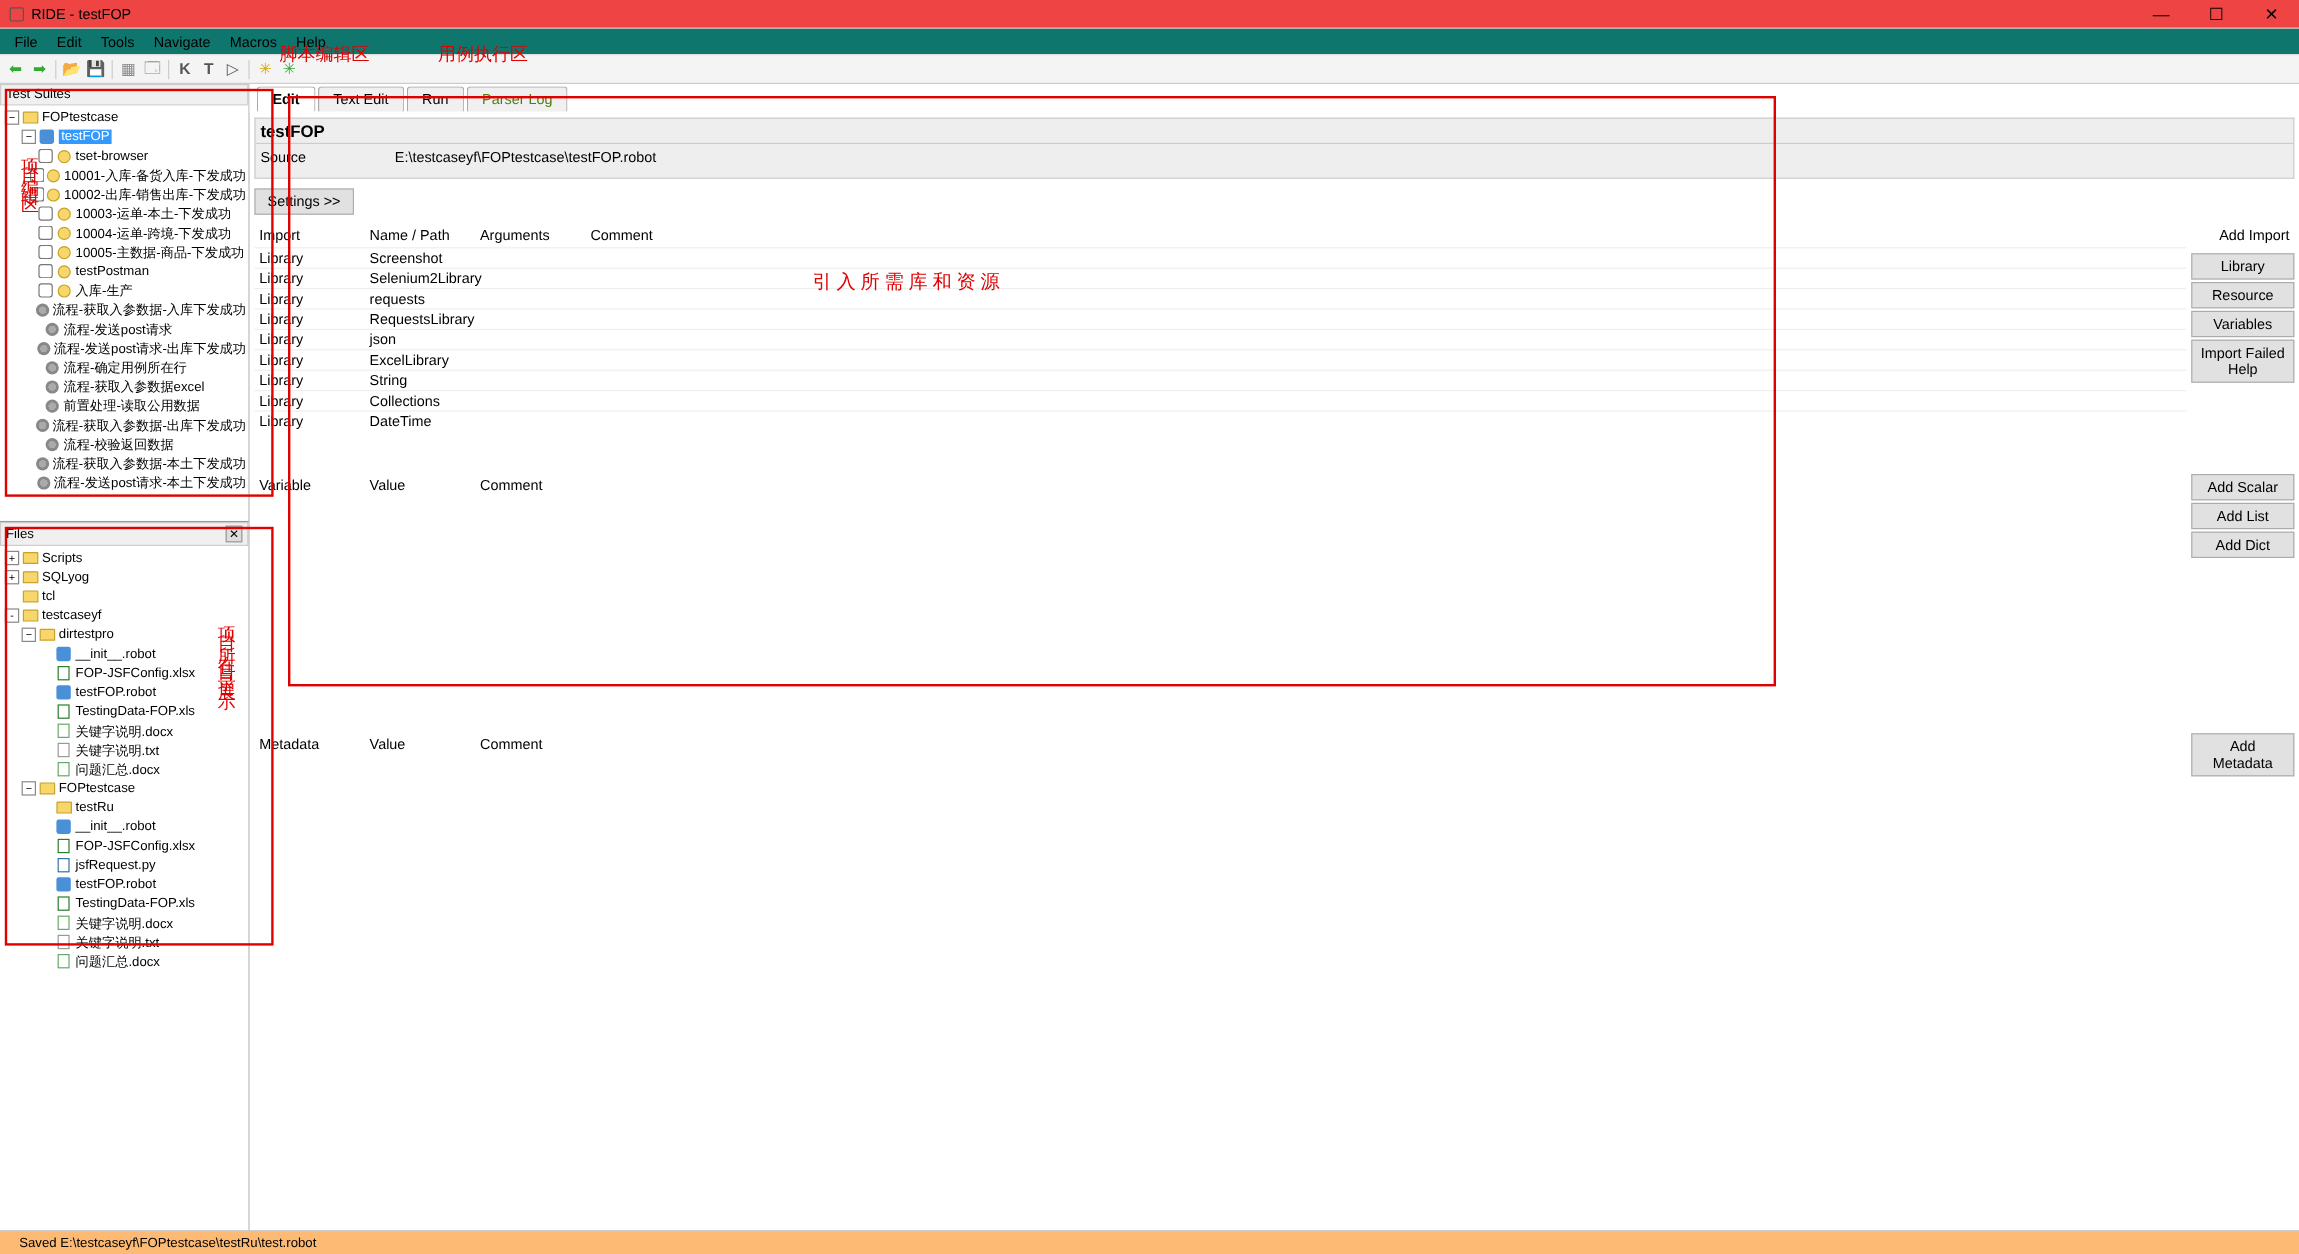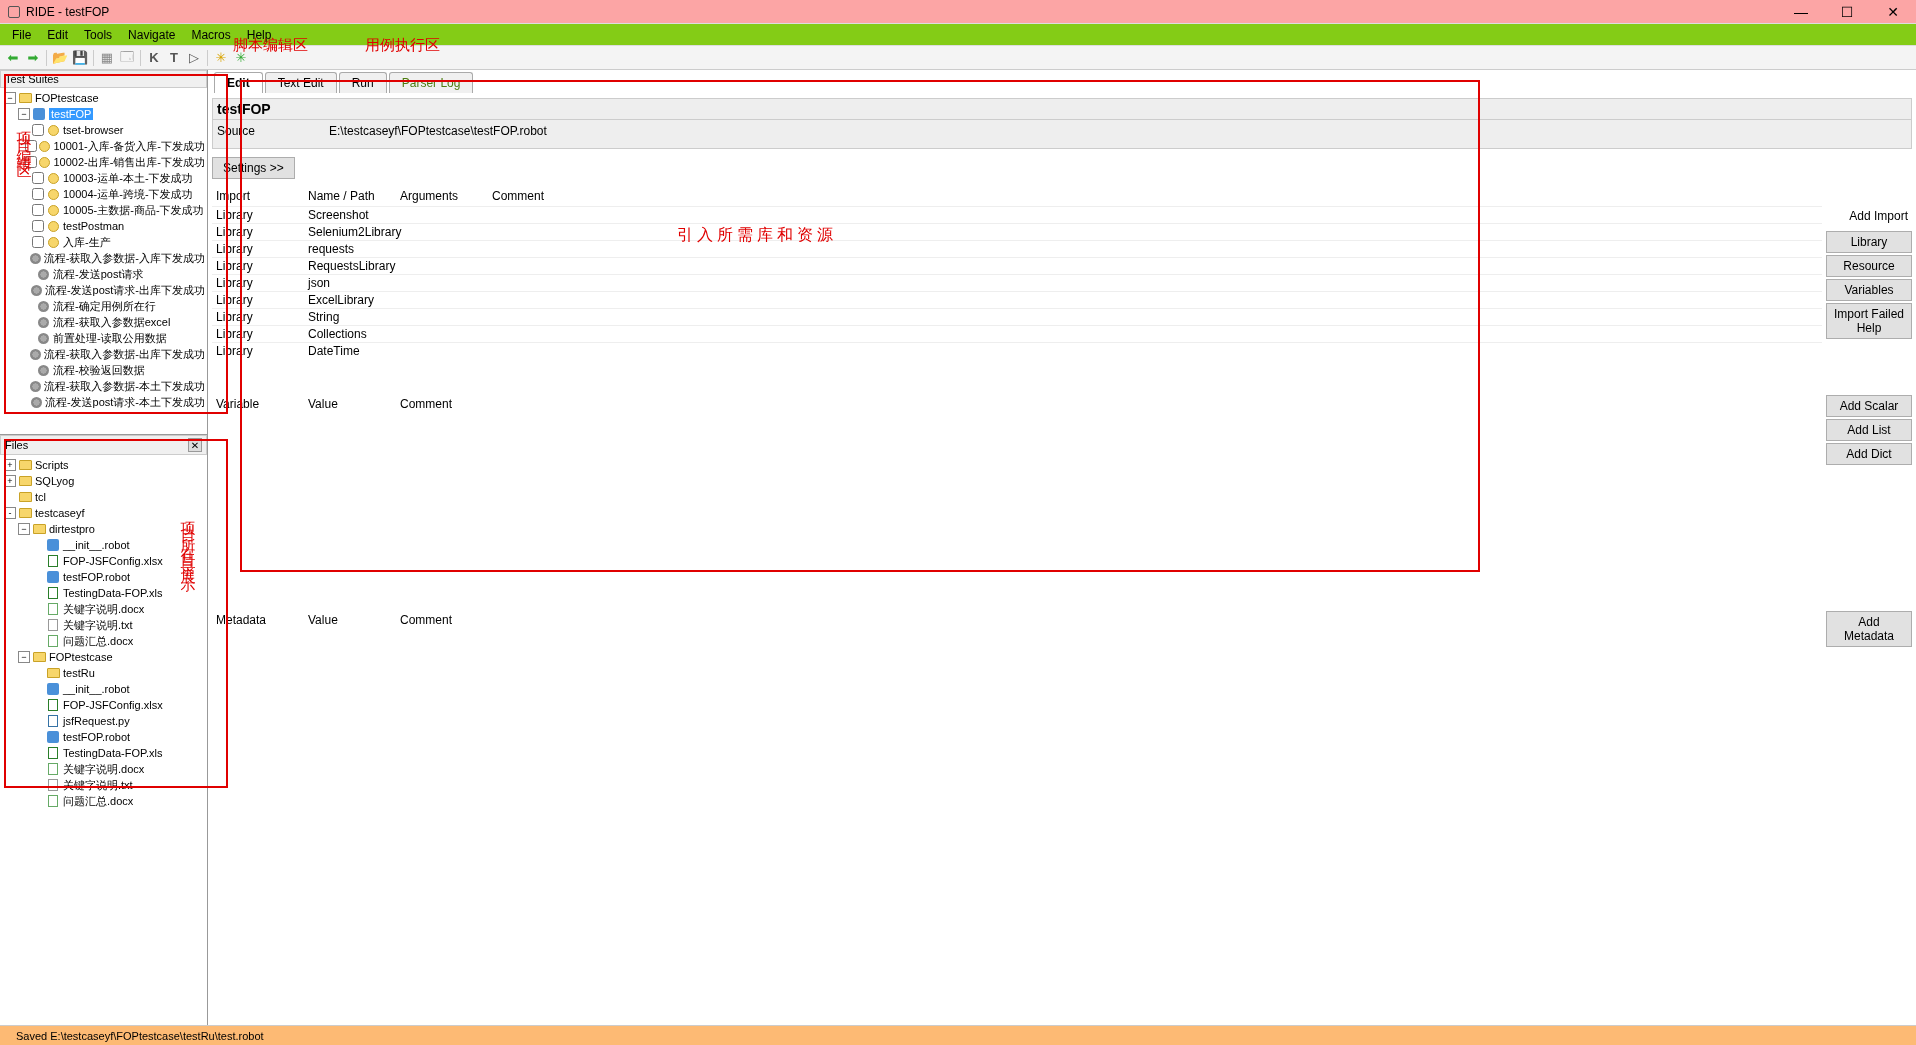--- a/index.html
+++ b/index.html
@@ -1,26 +1,26 @@
 <!DOCTYPE html>
 <html><head>
   <meta charset="utf-8">
   <style>
     * { margin: 0; padding: 0; box-sizing: border-box; }
     body { font-family: "Microsoft YaHei", Tahoma, Arial, sans-serif; font-size: 12px; background: #f0f0f0; color: #000; overflow: hidden; width: 1916px; height: 1045px; position: relative; }
     
     
-    .titlebar { height: 24px; background: #fca5a5; display: flex; align-items: center; padding: 0 8px; border-bottom: 1px solid #ddd; }
+    .titlebar { height: 24px; background: #ef4444; display: flex; align-items: center; padding: 0 8px; border-bottom: 1px solid #ddd; }
     .titlebar-icon { width: 12px; height: 12px; border: 1px solid #555; border-radius: 2px; margin-right: 6px; }
     .titlebar-text { flex: 1; font-size: 12px; }
     .win-controls { position: absolute; right: 0; top: 0; display: flex; }
     .win-btn { width: 46px; height: 24px; display: flex; align-items: center; justify-content: center; font-size: 14px; cursor: default; }
     
     
-    .menubar { height: 22px; background: #84cc16; display: flex; align-items: center; padding: 0 4px; border-bottom: 1px solid #ddd; }
+    .menubar { height: 22px; background: #0f766e; display: flex; align-items: center; padding: 0 4px; border-bottom: 1px solid #ddd; }
     .menu-item { padding: 2px 8px; cursor: default; }
     
     
     .toolbar { height: 24px; background: #f4f4f4; display: flex; align-items: center; padding: 0 4px; gap: 2px; border-bottom: 1px solid #ccc; }
     .tool-btn { width: 18px; height: 18px; display: flex; align-items: center; justify-content: center; cursor: default; }
     .tool-sep { width: 1px; height: 16px; background: #ccc; margin: 0 2px; }
     .icon-sm { font-size: 13px; }
     
     
     .anno-red { color: #e00000; font-weight: normal; font-size: 15px; position: absolute; z-index: 200; }
@@ -88,21 +88,21 @@
     .section { display: flex; margin-bottom: 6px; }
     .grid-area { flex: 1; }
     .grid-header { display: flex; border-bottom: 1px solid transparent; }
     .grid-header > div { padding: 2px 4px; font-size: 12px; }
     .col-import { width: 92px; }
     .col-name { width: 92px; }
     .col-args { width: 92px; }
     .col-comment { flex: 1; }
     .grid-row { display: flex; border-top: 1px solid #eee; }
     .grid-row > div { padding: 1px 4px; font-size: 12px; }
-    .side-buttons { width: 90px; display: flex; flex-direction: column; gap: 2px; padding-left: 4px; justify-content: center; }
+    .side-buttons { width: 90px; display: flex; flex-direction: column; gap: 2px; padding-left: 4px; }
     .side-label { text-align: right; padding: 2px 4px 6px 0; font-size: 12px; }
     .side-btn { padding: 3px 6px; border: 1px solid #adadad; background: #e1e1e1; font-size: 12px; text-align: center; cursor: default; }
     
     
     .statusbar { height: 20px; background: #fdba74; border-top: 1px solid #ccc; padding: 2px 16px; font-size: 11px; display: flex; align-items: center; }
   </style>
 </head>
 <body>
 
 <div class="titlebar">

